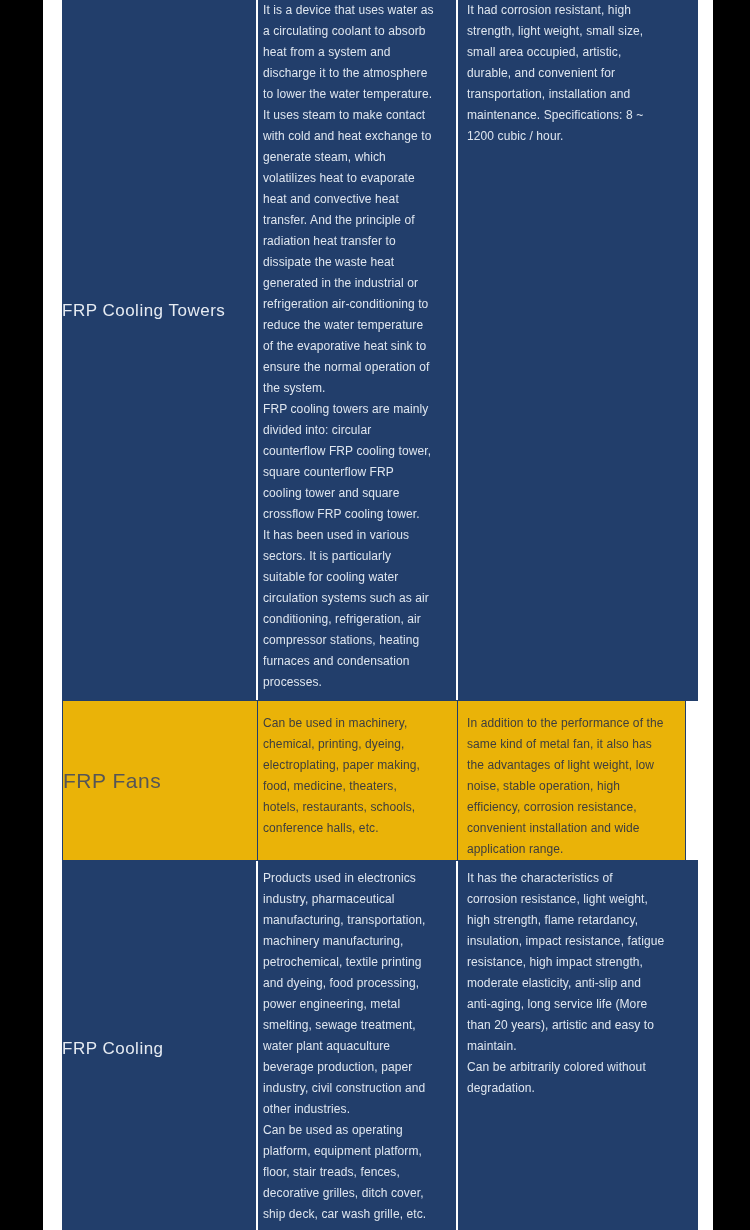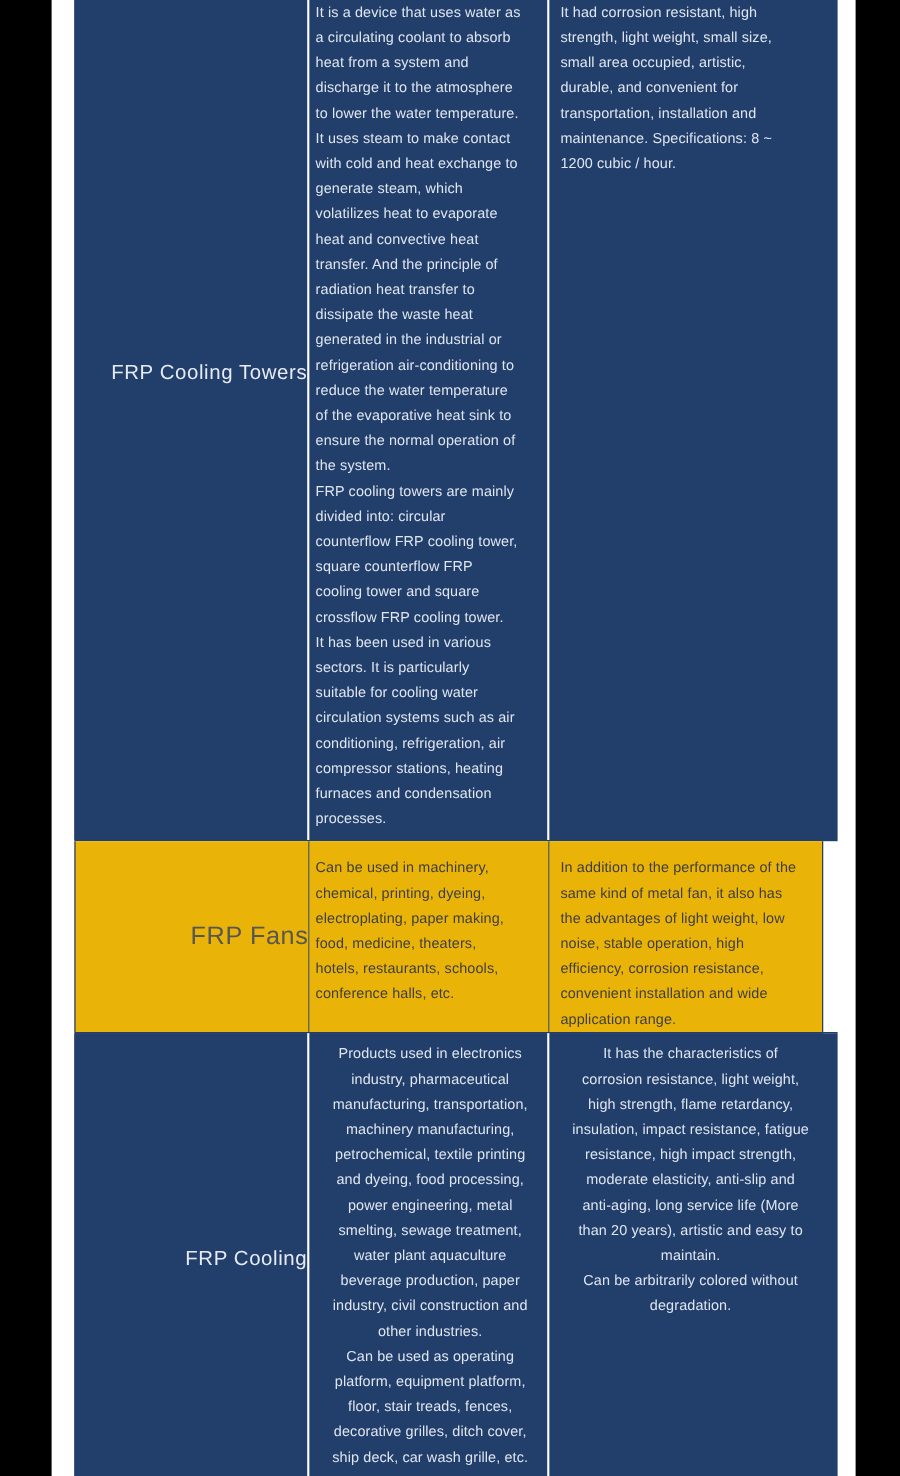--- a/index.html
+++ b/index.html
@@ -14,21 +14,21 @@
     position: absolute; left: 43px; top: 0;
     width: 670px; height: 1230px;
     background: #fff;
   }
   .product-table {
     position: absolute; left: 19px; top: 0;
     width: 636px;
   }
   .trow { display: flex; width: 636px; box-sizing: border-box; }
   .trow .cell { box-sizing: border-box; overflow: hidden; }
-  .c1 { width: 196px; display: flex; align-items: center; justify-content: flex-end; }
+  .c1 { width: 196px; display: flex; align-items: center; justify-content: flex-start; }
   .c2 { width: 200px; }
   .c3 { width: 228px; }
 
   
   .trow.navy { background: #223e6b; }
   .trow.navy .cell { background: #223e6b; color: #dfe6ef; }
   .trow.navy .c1, .trow.navy .c2 { border-right: 2px solid #ffffff; }
   .trow.navy .product-name {
     color: #e6ebf2; font-size: 17px; letter-spacing: 0.5px;
   }
@@ -51,21 +51,21 @@
   .row-1 .product-name { position: relative; top: -39px; }
 
   .body-text {
     font-size: 12px;
     line-height: 21px;
     letter-spacing: 0.1px;
     white-space: pre;          
   }
   .row-1 .c2 .body-text, .row-1 .c3 .body-text { padding-top: 0px; }
   .row-2 .c2 .body-text, .row-2 .c3 .body-text { padding-top: 12px; }
-  .row-3 .c2 .body-text, .row-3 .c3 .body-text { padding-top: 7px; text-align: center; }
+  .row-3 .c2 .body-text, .row-3 .c3 .body-text { padding-top: 7px; }
   .c2 .body-text { padding-left: 5px; padding-right: 2px; }
   .c3 .body-text { padding-left: 9px; padding-right: 2px; }
 </style>
 </head>
 <body>
 
 <div class="page">
   <div class="product-table">
 
     <div class="trow navy row-1">

